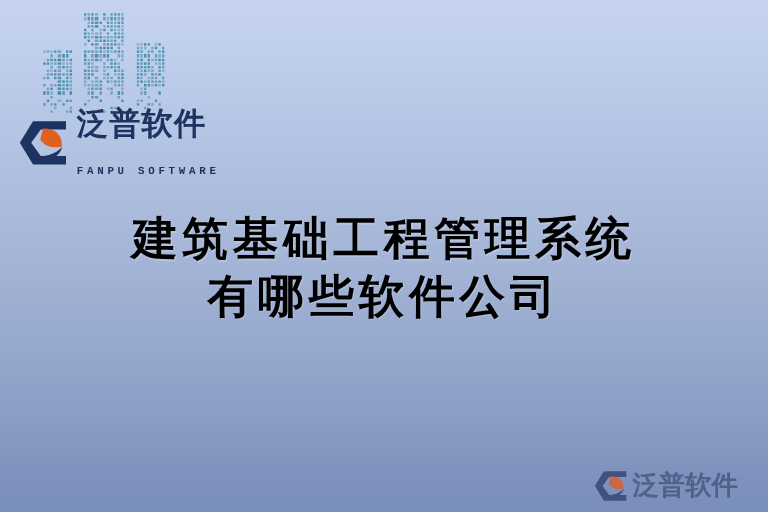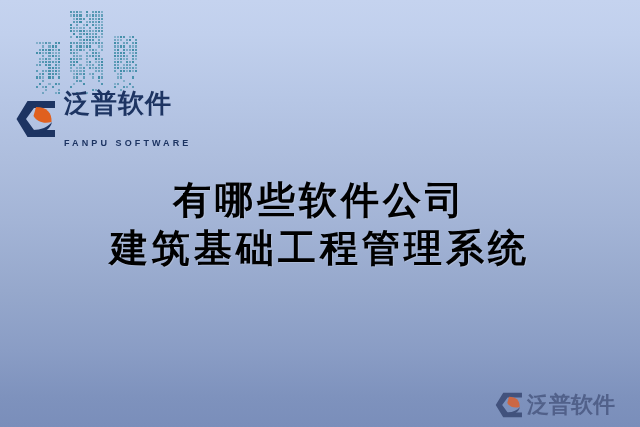--- a/index.html
+++ b/index.html
@@ -68,20 +68,21 @@
     white-space: nowrap;
   }
   #brand .en {
     font-size: 9px;
     font-weight: 700;
     color: #1d3462;
     letter-spacing: 3.1px;
     line-height: 1;
     margin-top: 21px;
     white-space: nowrap;
+    font-family: Liberation Mono, monospace;
   }
 
   
   #headline {
     position: absolute;
     left: 0;
     top: 176px;
     width: 640px;
     text-align: center;
     color: #000000;
@@ -528,22 +529,22 @@
         <path d="M19 31 C27 31 34 28 38 23 C36 31 29 35 19 34.5 Z" fill="#1d3462"></path>
       </svg>
     </span>
     <span class="words">
       <span class="cn">泛普软件</span>
       <span class="en">FANPU SOFTWARE</span>
     </span>
   </div>
 
   <div id="headline">
+    <span class="ln">建筑基础工程管理系统</span>
     <span class="ln">有哪些软件公司</span>
-    <span class="ln">建筑基础工程管理系统</span>
   </div>
 
   <div id="watermark">
     <div class="wmtop">
       <span class="wmmark">
         <svg viewBox="0 0 44 40" width="30" height="28" aria-hidden="true">
           <path d="M13.5 2 L41 2 L41 9 L20 9 L12 20 L20 31 L41 31 L41 38 L13.5 38 L2.5 20 Z" fill="#3d4d78"></path>
           <path d="M22 8 C33 8 38 14 37.5 23 C30 25 23 23 19.5 17 Z" fill="#d2643a"></path>
           <path d="M19 31 C27 31 34 28 38 23 C36 31 29 35 19 34.5 Z" fill="#3d4d78"></path>
         </svg>

